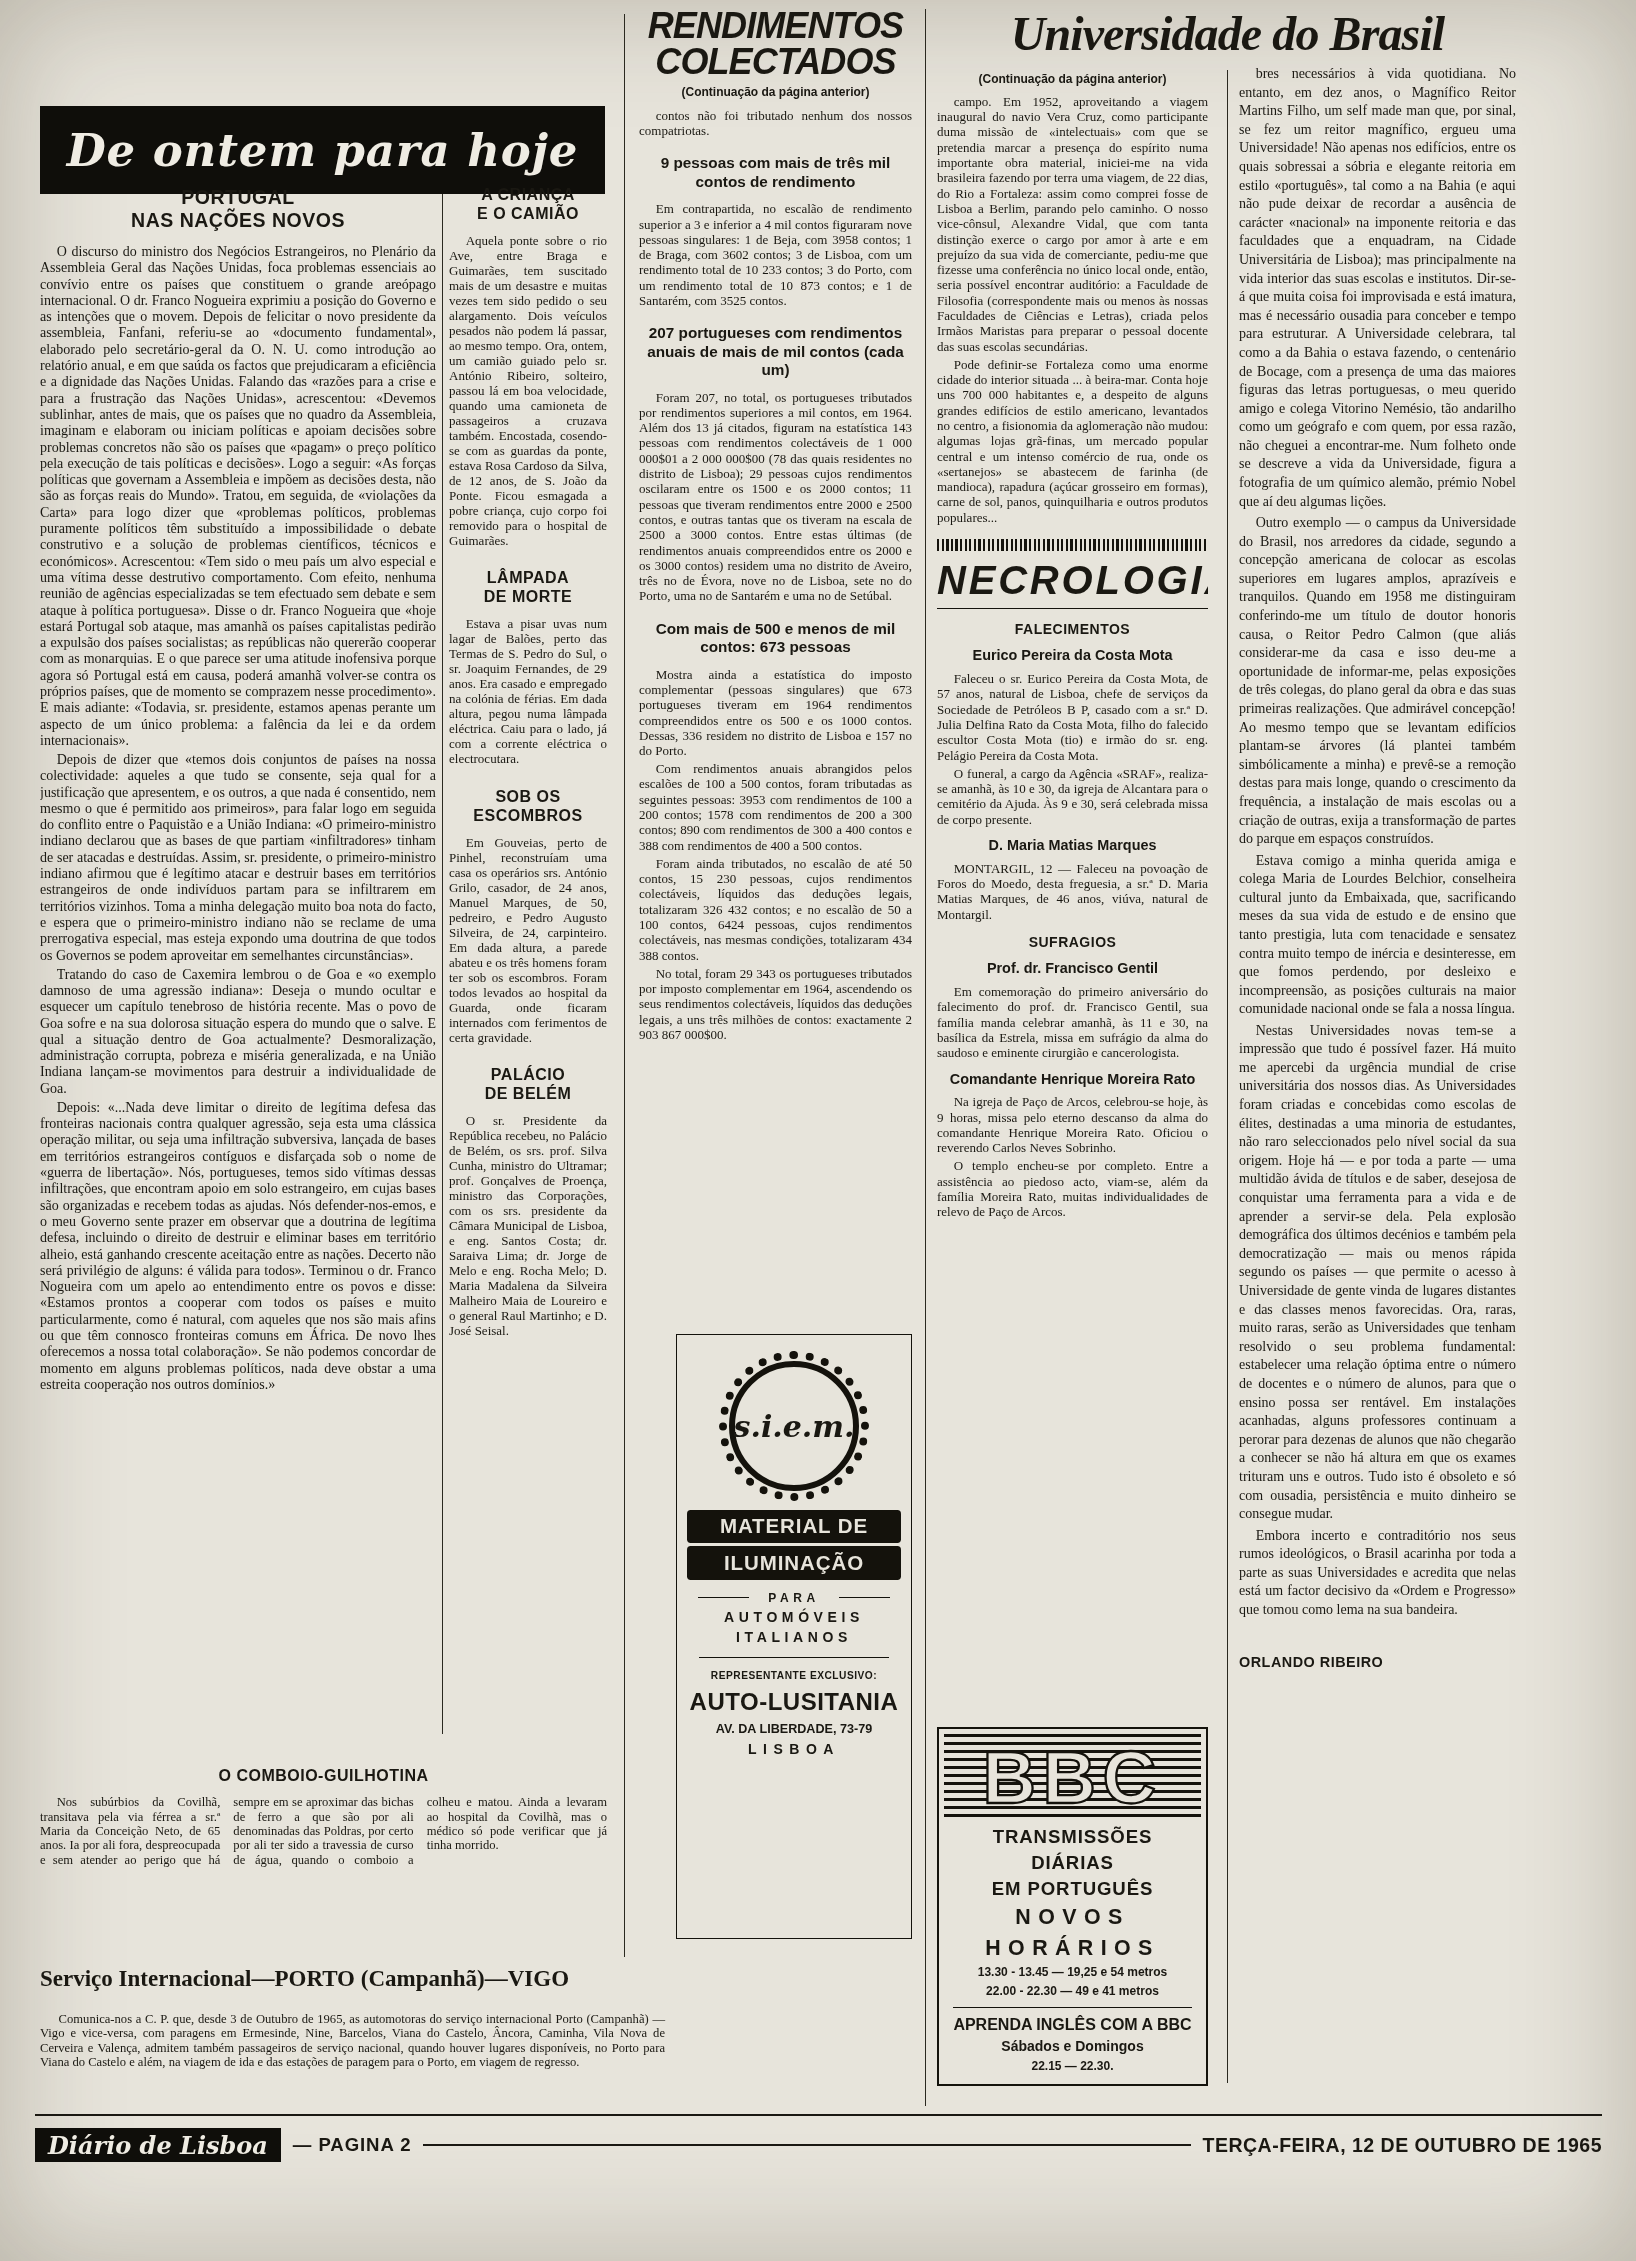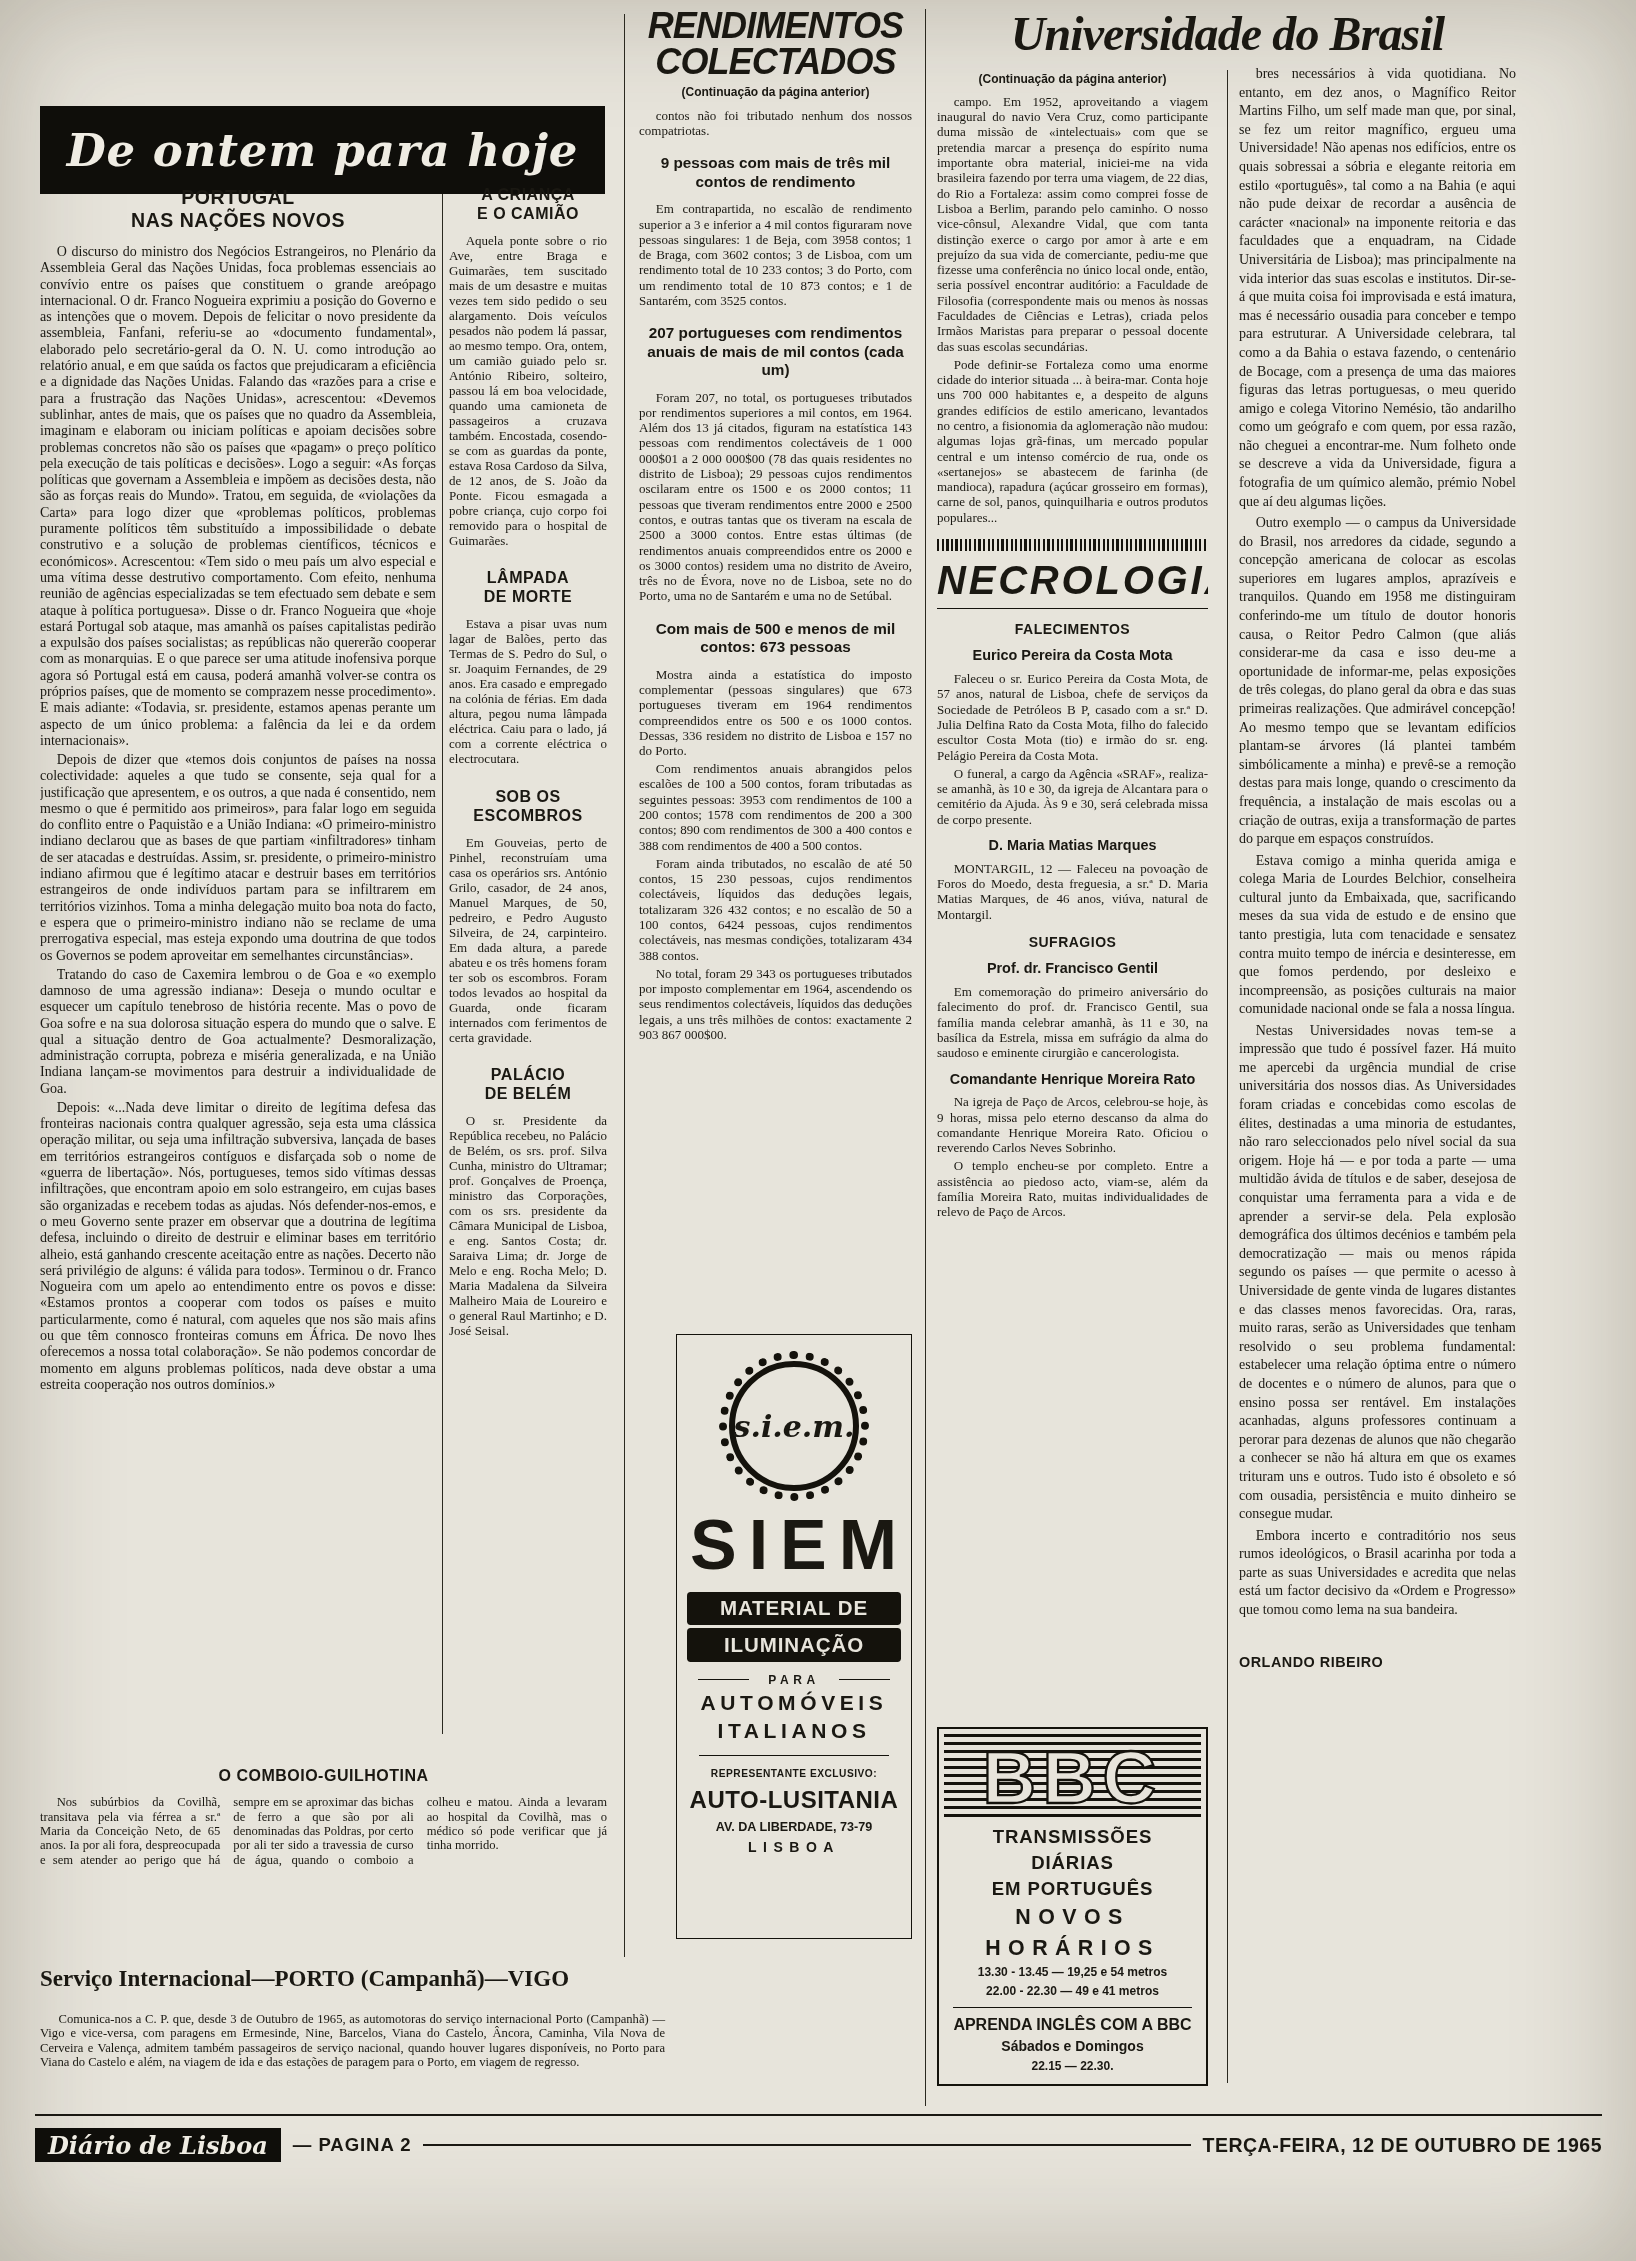--- a/index.html
+++ b/index.html
@@ -97,21 +97,21 @@
     font-family:"DejaVu Serif", serif; font-style:italic; font-weight:bold;
     font-size:30px;
   }
   .siem-brand { font-weight:900; font-size:70px; letter-spacing:12px; line-height:1; margin:4.6px 0 12px 4.6px; }
   .siem-bar {
     background:#14120c; color:#e7e4db; font-weight:800; font-size:20.5px;
     padding:4.6px 2.8px; margin:3.7px 1.9px; letter-spacing:0.9px; border-radius:3.7px;
   }
   .siem-para { display:flex; align-items:center; gap:19px; justify-content:center; margin:11px 0 4.6px 0; font-weight:700; font-size:12px; letter-spacing:4.6px; }
   .arrow-line { display:inline-block; width:51px; height:1.4px; background:#14120c; }
-  .siem-auto { font-weight:700; font-size:21px; letter-spacing:4.6px; margin:3.7px 0; }
+  .siem-auto { font-weight:700; font-size:14px; letter-spacing:4.6px; margin:3.7px 0; }
   .siem-rule { height:1.4px; background:#14120c; margin:12px 14px; }
   .siem-rep { font-weight:700; font-size:10.2px; letter-spacing:0.5px; margin-bottom:6.5px; }
   .siem-company { font-weight:900; font-size:24px; letter-spacing:0.5px; margin-bottom:6.5px; }
   .siem-addr { font-weight:700; font-size:12.6px; margin-bottom:4.6px; }
   .siem-city { font-weight:700; font-size:14px; letter-spacing:6.5px; }
 
   
   .univ-head {
     left:937px; top:10.2px; width:581px;
     font-family:"Liberation Serif", serif; font-weight:700; font-style:italic;
@@ -277,21 +277,20 @@
         <p>Com rendimentos anuais abrangidos pelos escalões de 100 a 500 contos, foram tributadas as seguintes pessoas: 3953 com rendimentos de 100 a 200 contos; 1578 com rendimentos de 200 a 300 contos; 890 com rendimentos de 300 a 400 contos e 388 com rendimentos de 400 a 500 contos.</p>
         <p>Foram ainda tributados, no escalão de até 50 contos, 15 230 pessoas, cujos rendimentos colectáveis, líquidos das deduções legais, totalizaram 326 432 contos; e no escalão de 50 a 100 contos, 6424 pessoas, cujos rendimentos colectáveis, nas mesmas condições, totalizaram 434 388 contos.</p>
         <p>No total, foram 29 343 os portugueses tributados por imposto complementar em 1964, ascendendo os seus rendimentos colectáveis, líquidos das deduções legais, a uns três milhões de contos: exactamente 2 903 867 000$00.</p>
       </div>
   </section>
 
   <aside class="abs ad-siem">
     <div class="siem-logo">
       <span class="siem-script">s.i.e.m.</span>
     </div>
-    <div class="siem-brand">SIEM</div>
     <div class="siem-bar">MATERIAL DE</div>
     <div class="siem-bar">ILUMINAÇÃO</div>
     <div class="siem-para">
       <span class="arrow-line"></span>
       <span>PARA</span>
       <span class="arrow-line"></span>
     </div>
     <div class="siem-auto">AUTOMÓVEIS</div>
     <div class="siem-auto">ITALIANOS</div>
     <div class="siem-rule"></div>

